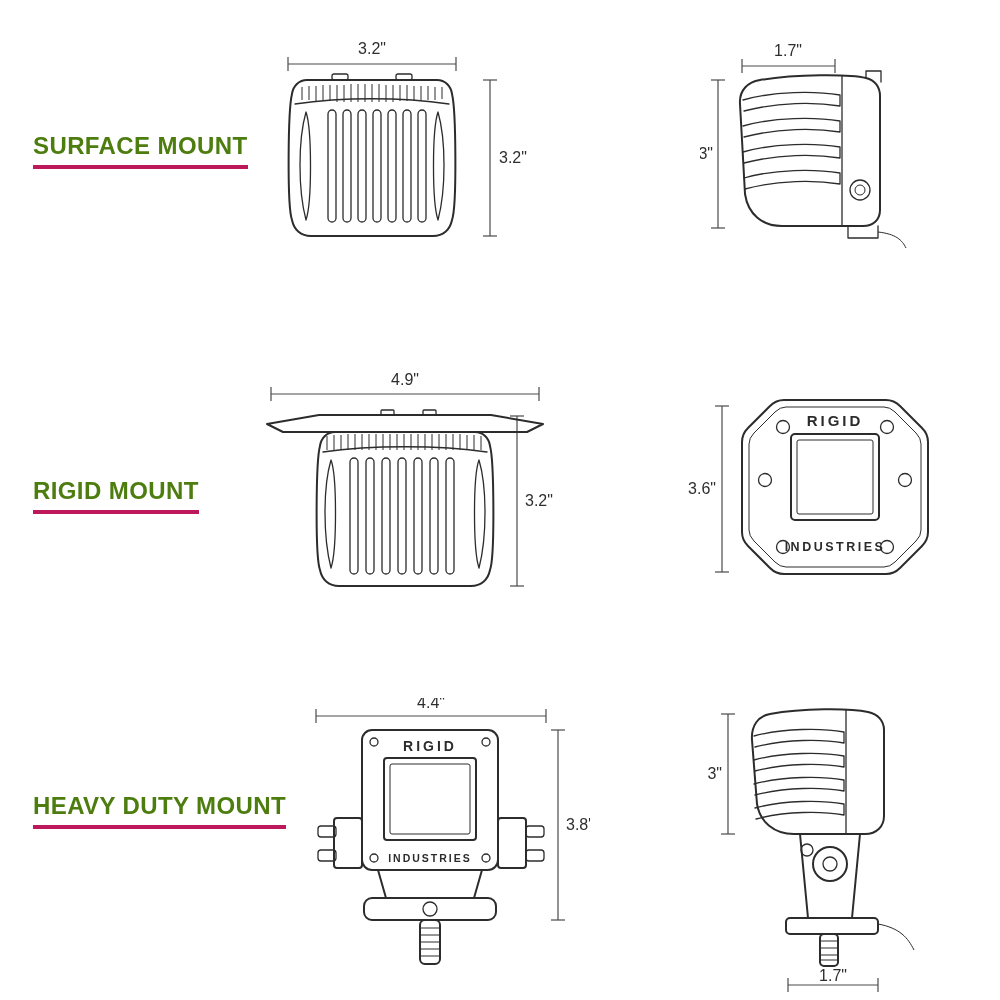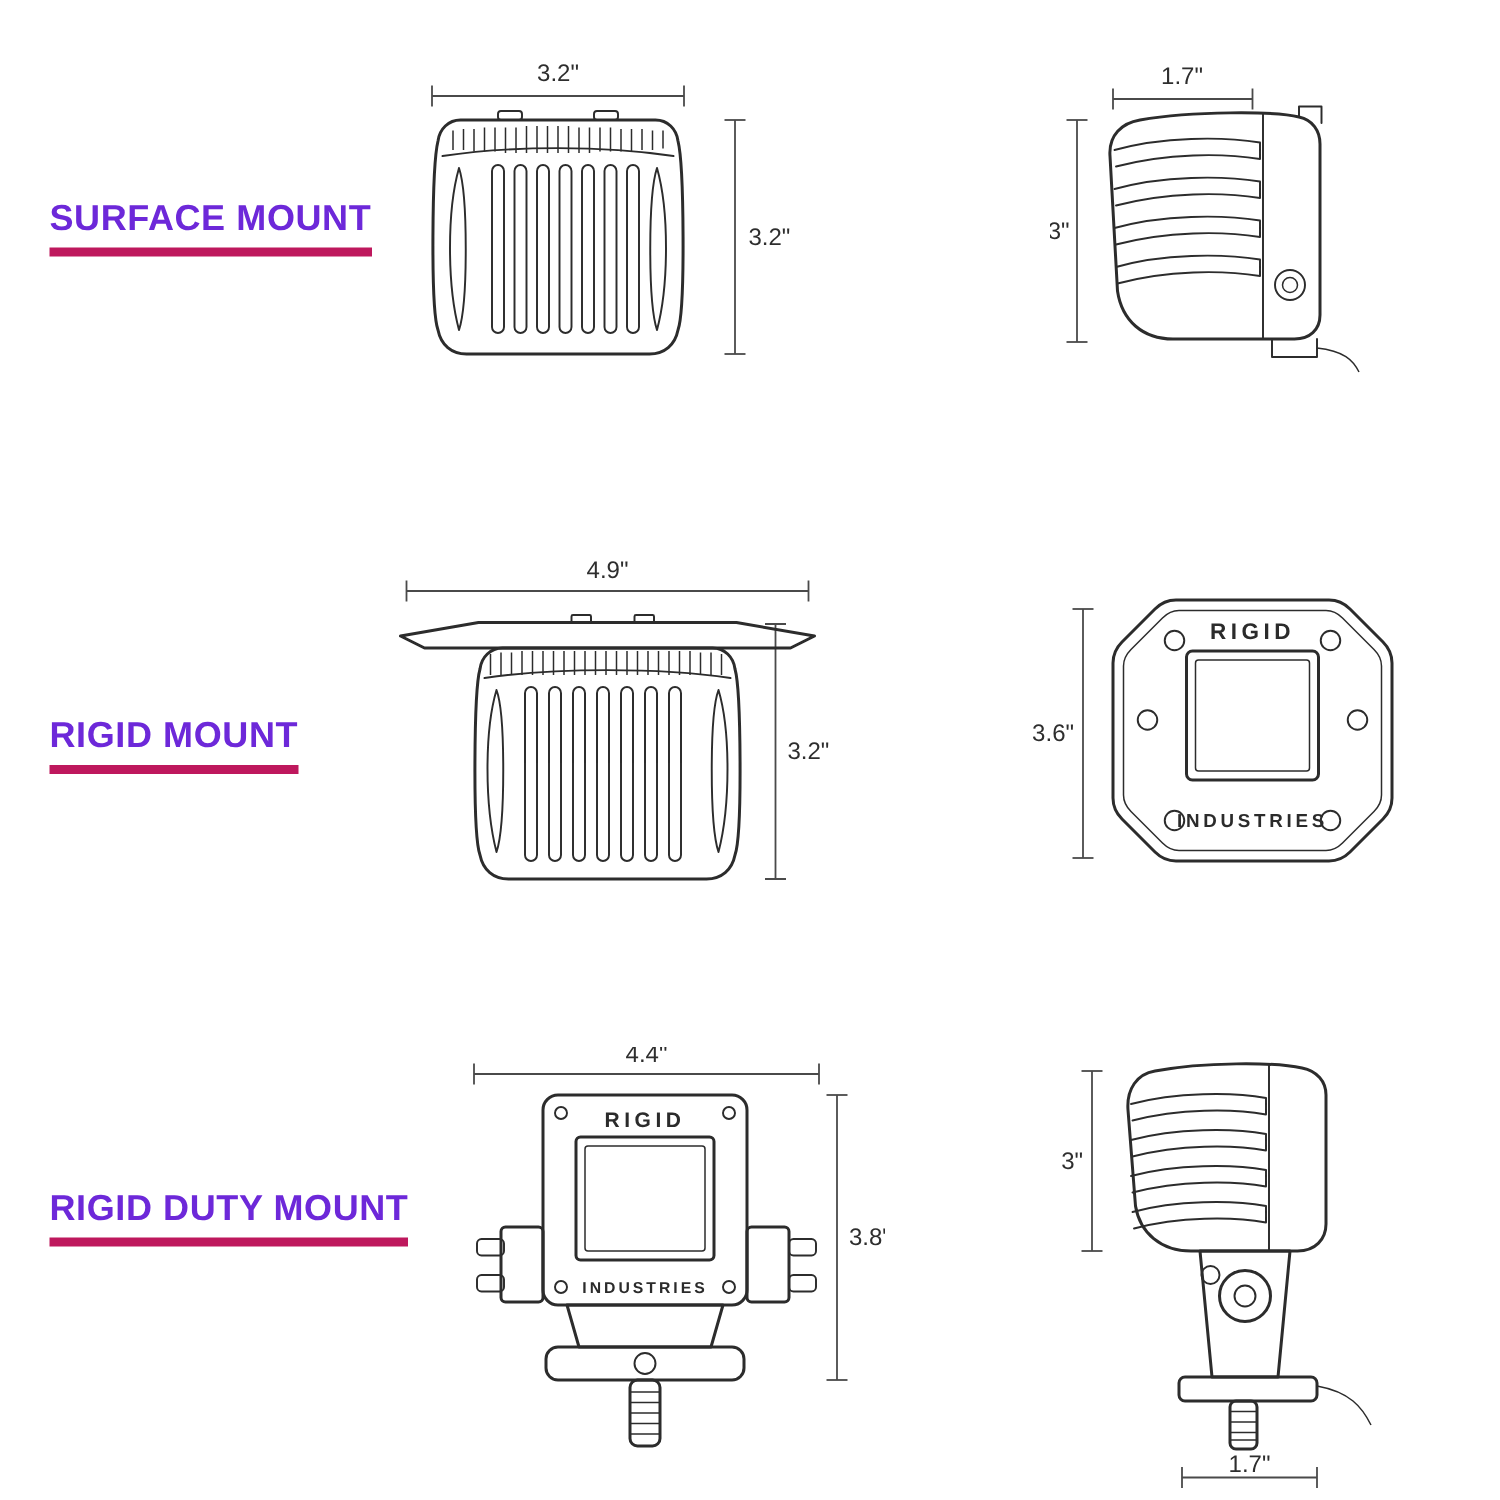--- a/index.html
+++ b/index.html
@@ -8,23 +8,23 @@
     background:#ffffff;
     font-family:"Liberation Sans", sans-serif;
     position:relative;
     overflow:hidden;
   }
   .page { position:absolute; left:0; top:0; width:1000px; height:1000px; background:#fff; }
   .mount-label {
     position:absolute;
     font-weight:bold;
     font-size:24px;
-    color:#6d28d9;
+    color:#4d7c0f;
     letter-spacing:0.4px;
-    border-bottom:6px solid #be185d;
+    border-bottom:4px solid #be185d;
     padding-bottom:5px;
     white-space:nowrap;
   }
   .view { position:absolute; }
   svg text { font-family:"Liberation Sans", sans-serif; }
   .dim  { stroke:#4a4a4a; stroke-width:1.2; fill:none; }
   .dim-text { font-size:16px; fill:#2e2e2e; }
   .brand { font-weight:bold; fill:#2b2b2b; }
   .outline { fill:none; stroke:#2c2c2c; stroke-width:2; stroke-linejoin:round; stroke-linecap:round; }
   .detail  { fill:none; stroke:#2c2c2c; stroke-width:1.3; stroke-linejoin:round; stroke-linecap:round; }
@@ -146,21 +146,21 @@
       <circle class="detail" cx="217" cy="98" r="6.5"></circle>
       <circle class="detail" cx="95" cy="165" r="6.5"></circle>
       <circle class="detail" cx="199" cy="165" r="6.5"></circle>
       <rect class="outline" x="103" y="52" width="88" height="86" rx="4"></rect>
       <rect class="thin" x="109" y="58" width="76" height="74" rx="2"></rect>
       <text class="brand" x="147" y="44" text-anchor="middle" font-size="15" letter-spacing="3">RIGID</text>
       <text class="brand" x="147" y="169" text-anchor="middle" font-size="12.5" letter-spacing="2.5">INDUSTRIES</text>
     </g>
   </svg>
 
-  <div class="mount-label" style="left:33px; top:792px;">RIGID DUTY MOUNT</div>
+  <div class="mount-label" style="left:33px; top:792px;">HEAVY DUTY MOUNT</div>
 
   <svg class="view" style="left:300px; top:698px;" width="290" height="286" viewBox="0 0 290 286">
     <g>
       <line class="dim" x1="16" y1="18" x2="246" y2="18"></line>
       <line class="dim" x1="16" y1="11" x2="16" y2="25"></line>
       <line class="dim" x1="246" y1="11" x2="246" y2="25"></line>
       <text class="dim-text" x="131" y="10" text-anchor="middle">4.4"</text>
     </g>
     <g>
       <line class="dim" x1="258" y1="32" x2="258" y2="222"></line>

